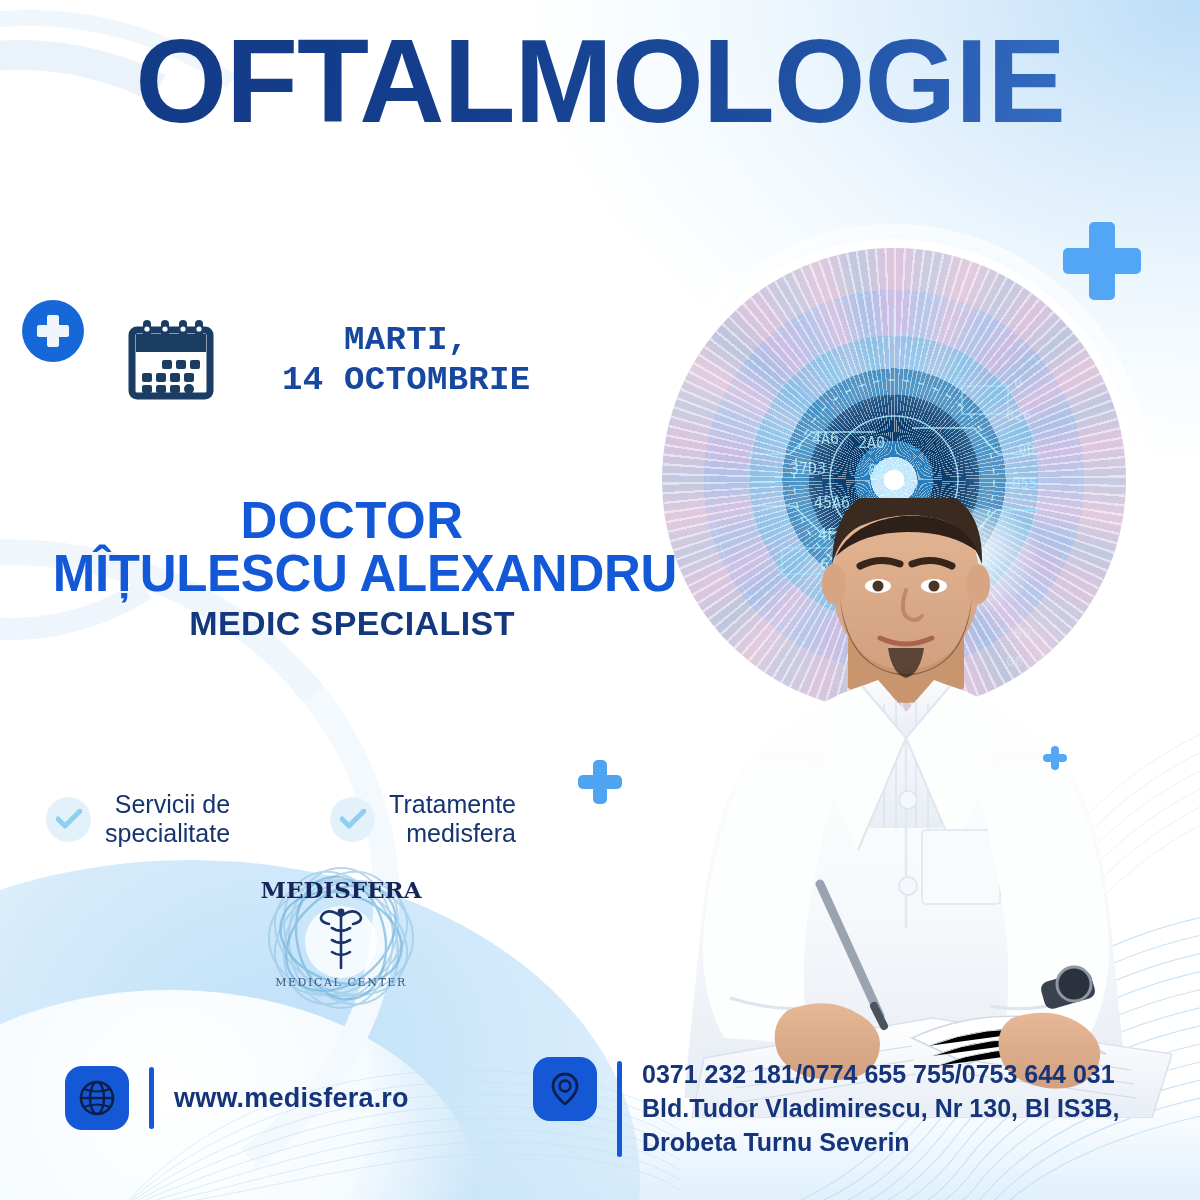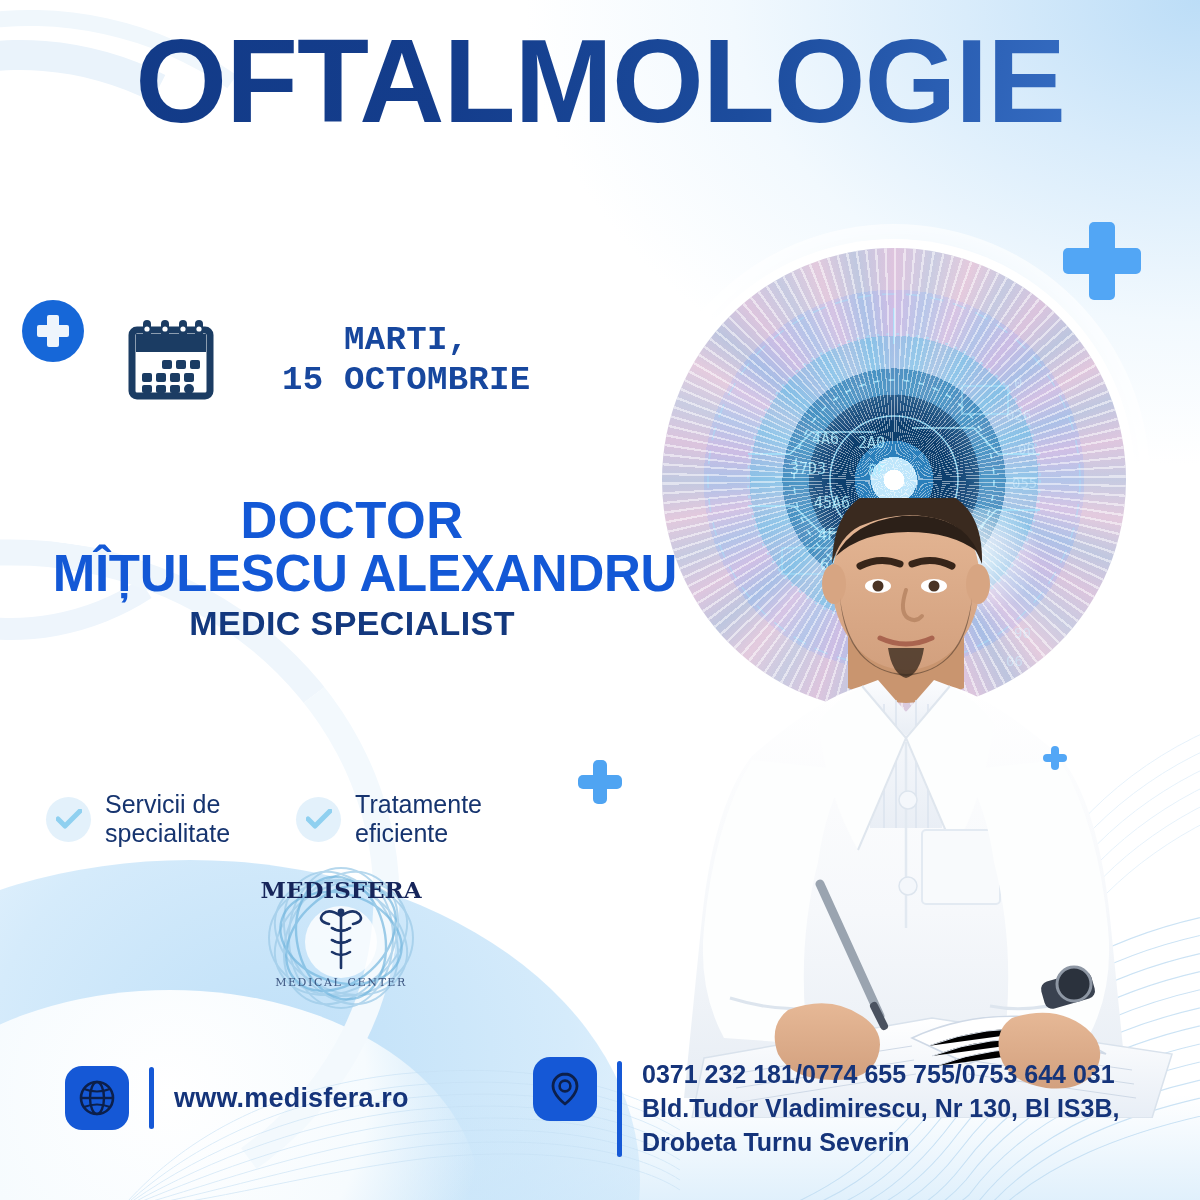--- a/index.html
+++ b/index.html
@@ -108,21 +108,21 @@
     font-size:51px; font-weight:bold; color:#1358d6; line-height:1.04; letter-spacing:-.3px;
     white-space:nowrap;
     text-align:right;
   }
   .doc-role {
     font-size:34px; font-weight:bold; color:#13387e; line-height:1.25; letter-spacing:.4px;
     margin-top:2px;
   }
 
   
-  .features { position:absolute; left:46px; top:790px; display:flex; gap:66px; }
+  .features { position:absolute; left:46px; top:790px; display:flex; gap:100px;text-align:right; }
   .feature { display:flex; align-items:center; gap:14px; }
   .check-circle {
     width:45px; height:45px; border-radius:50%; background:#e3f1fb;
     display:flex; align-items:center; justify-content:center; flex:0 0 auto;
   }
   .feature-label {
     font-size:25px; color:#16346f; line-height:1.16; white-space:pre-line; font-weight:normal;
   }
 
   
@@ -441,21 +441,21 @@
         <rect x="42" y="55" width="10" height="9" rx="2"></rect>
         <rect x="56" y="55" width="10" height="9" rx="2"></rect>
         <rect x="14" y="67" width="10" height="8" rx="2"></rect>
         <rect x="28" y="67" width="10" height="8" rx="2"></rect>
         <rect x="42" y="67" width="10" height="8" rx="2"></rect>
         <circle cx="61" cy="71" r="5"></circle>
       </g>
     </svg>
     <div class="date-text">
       <div>MARTI,</div>
-      <div>15 OCTOMBRIE</div>
+      <div>14 OCTOMBRIE</div>
     </div>
   </div>
 
   <div class="doc-block">
     <div class="doc-kicker">DOCTOR</div>
     <div class="doc-name">MÎȚULESCU ALEXANDRU</div>
     <div class="doc-role">MEDIC SPECIALIST</div>
   </div>
 
   <div class="features">
@@ -468,21 +468,21 @@
       <span class="feature-label">Servicii de
 specialitate</span>
     </div>
     <div class="feature">
       <span class="check-circle">
         <svg width="26" height="20" viewBox="0 0 26 20">
           <path d="M2,10 L9,17 L24,2" fill="none" stroke="#8fd0f0" stroke-width="5" stroke-linecap="round" stroke-linejoin="round"></path>
         </svg>
       </span>
       <span class="feature-label">Tratamente
-eficiente</span>
+medisfera</span>
     </div>
   </div>
 
   <div class="cross cross-2">
       <span class="v"></span>
       <span class="h"></span>
     </div>
   <div class="cross cross-3">
       <span class="v"></span>
       <span class="h"></span>

